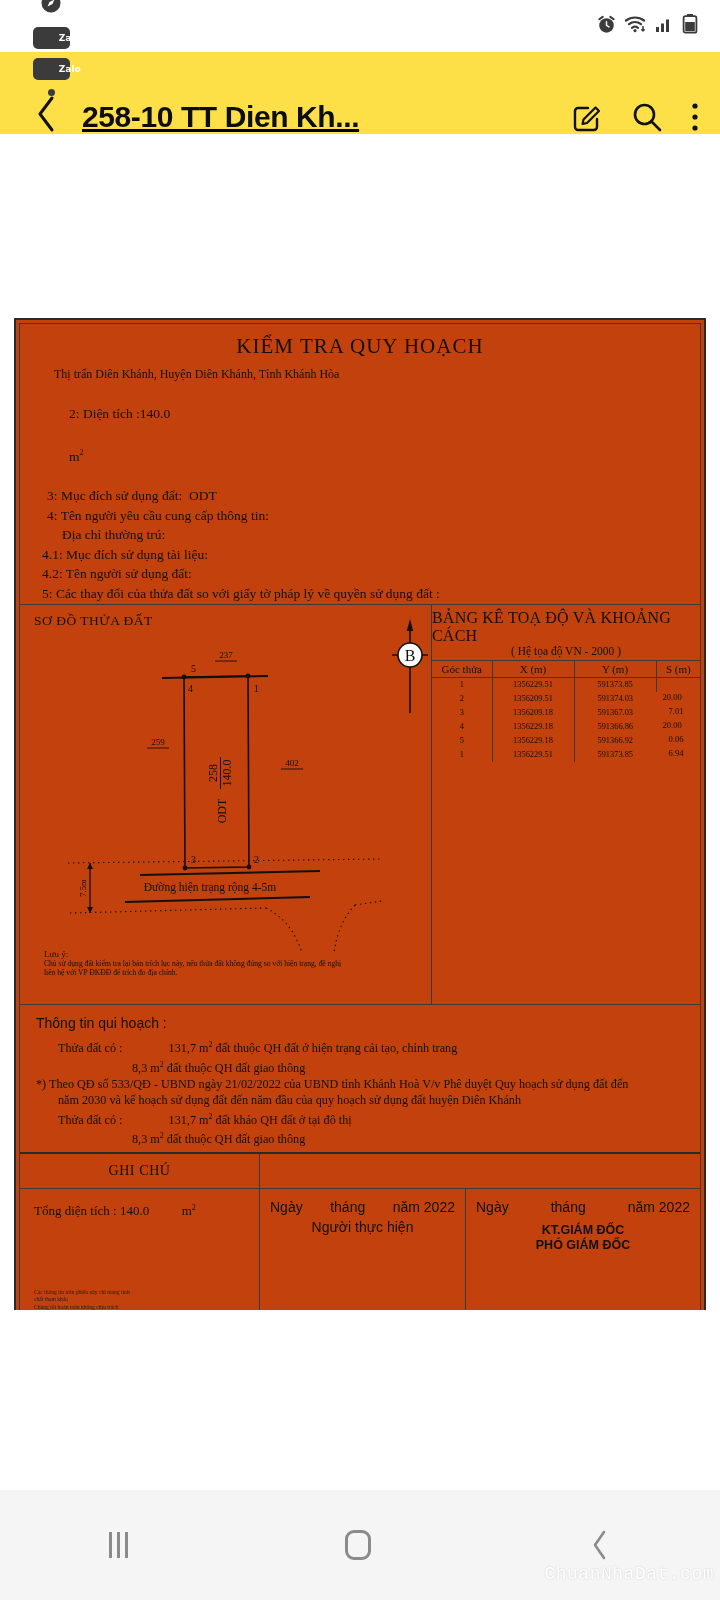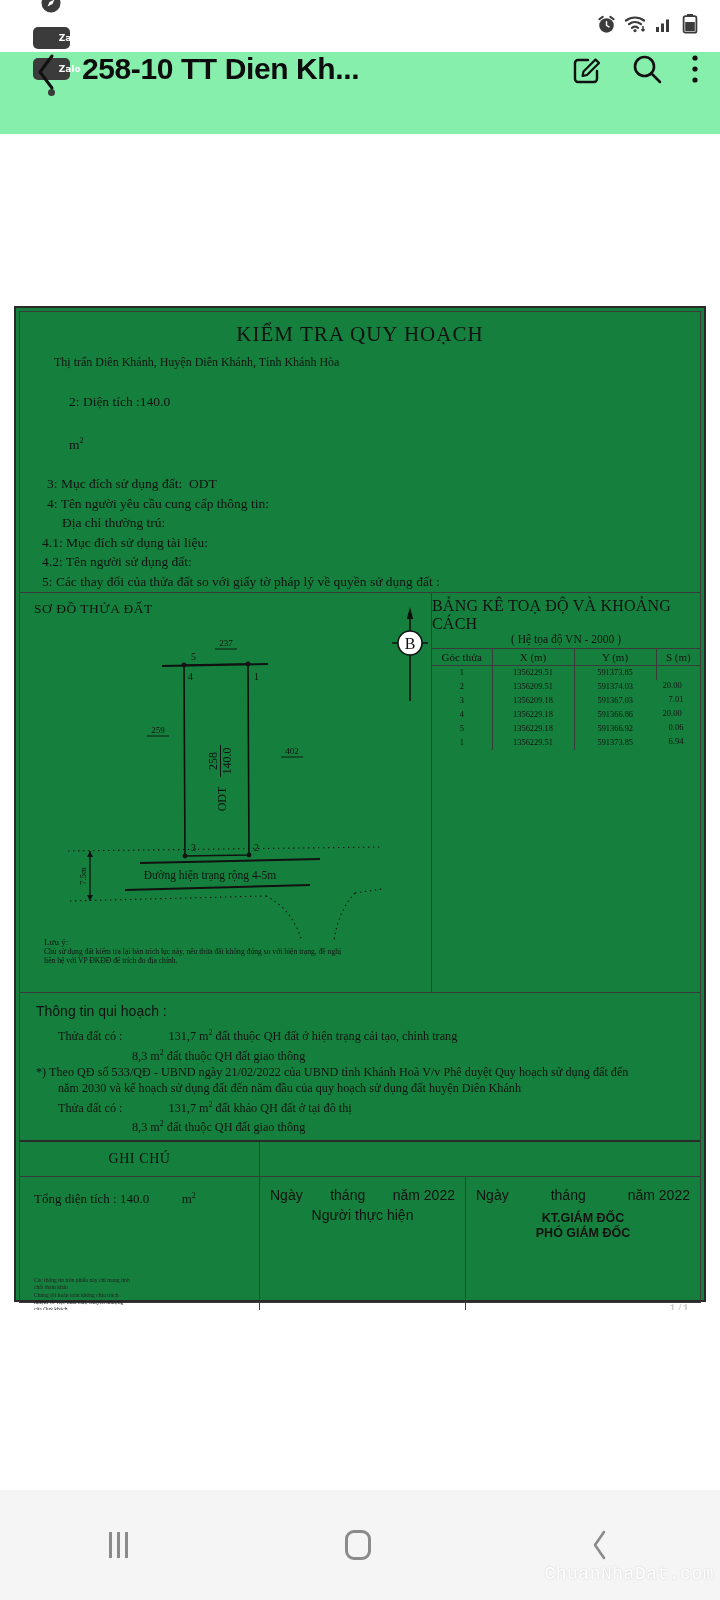--- a/index.html
+++ b/index.html
@@ -26,40 +26,41 @@
     display: flex; align-items: center; justify-content: center;
     font-family: "DejaVu Sans", sans-serif;
     padding-left: 37px;
   }
   .sb-dot { width: 7px; height: 7px; border-radius: 50%; background: #3b3b3b; }
   .sb-right { margin-left: auto; display: flex; align-items: center; gap: 7px; }
 
   
   .appbar {
     height: 82px;
-    display: flex; align-items: flex-start;
+    display: flex; align-items: flex-end;
     padding: 0 20px 0 34px;
-    background: #86efac;
+    background: #fde047;
+    text-decoration: underline;
   }
   .appbar-title {
     font-size: 30px; font-weight: bold; color: #0d0d0d;
     margin-left: 22px; white-space: nowrap;
     letter-spacing: -0.4px;
   }
   .appbar-actions { margin-left: auto; display: flex; align-items: center; gap: 26px; }
   .icon-btn { display: flex; align-items: center; justify-content: center; cursor: pointer; }
 
   .gap-band { height: 172px; background: #ffffff; }
 
   
   .sheet {
     position: relative;
-    margin: 0 14px;
+    margin: 12px 14px;
     border: 2px solid #2a2a2a;
-    background: #15803d;
+    background: #c2410c;
     height: 996px;
     font-family: "Liberation Serif", serif;
     color: #111;
   }
   .sheet-inner { border: 1px solid #3a3a3a; height: 100%; margin: 3px; position: relative; }
 
   .doc-title {
     text-align: center;
     font-size: 21px;
     letter-spacing: 1px;

